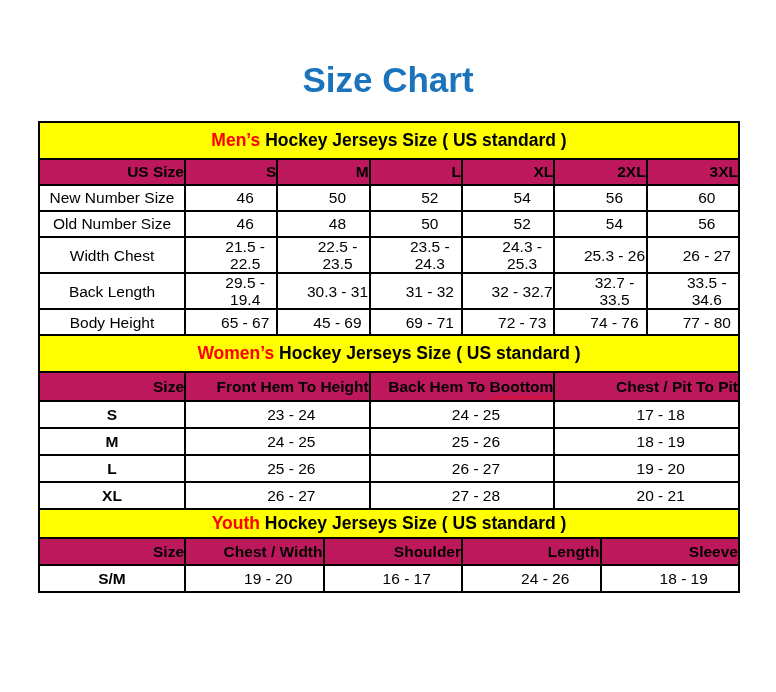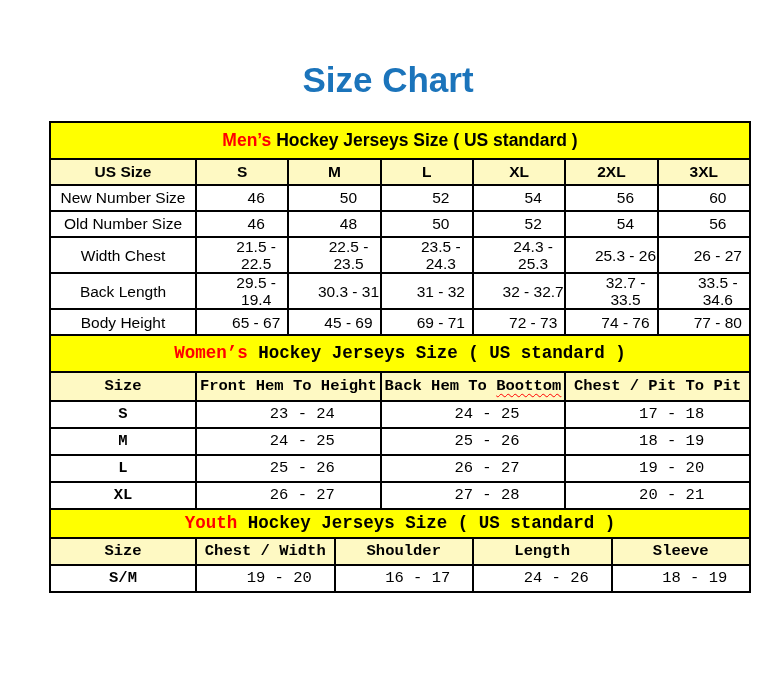--- a/index.html
+++ b/index.html
@@ -16,49 +16,49 @@
     margin: 0;
     padding-top: 60px;
     text-align: center;
     font-size: 35px;
     line-height: 40px;
     font-weight: 700;
     color: #1B74BB;
     letter-spacing: 0px;
   }
 
-  .tables-wrap { margin: 21px 0 0 49px; width: 702px; }
+  .tables-wrap { margin: 21px 0 0 38px; width: 702px; }
 
   table.section-table {
     border-collapse: collapse;
     table-layout: fixed;
     width: 702px;
   }
-  table.section-table + table.section-table { margin-top: -2px; font-family: Liberation Mono, monospace; }
+  table.section-table + table.section-table { margin-top: -2px; }
 
   .section-table td, .section-table th {
     border: 2px solid #000000;
     text-align: center;
     vertical-align: middle;
     padding: 0;
     overflow: hidden;
     font-size: 15.5px;
     line-height: 1.1;
   }
 
   tr.banner-row td {
     background: #FFFF00;
     font-weight: 700;
     font-size: 17.5px;
   }
   tr.banner-row { height: 37px; }
   .banner-highlight { color: #FF0000; }
   .banner-rest { color: #000000; }
 
-  th.col-header { font-weight: 700; background: #fef9c3; }
+  th.col-header { font-weight: 700; background: #be185d; text-align: right; }
   td.row-label { font-weight: 400; }
   td.row-label-bold { font-weight: 700; }
   td.value-cell { font-weight: 400; padding-left: 28px; }
 
   
   .mens tr.header-row { height: 26px; }
   .mens tr.data-row { height: 26px; }
 
   
   .womens tr.header-row { height: 29px; }

